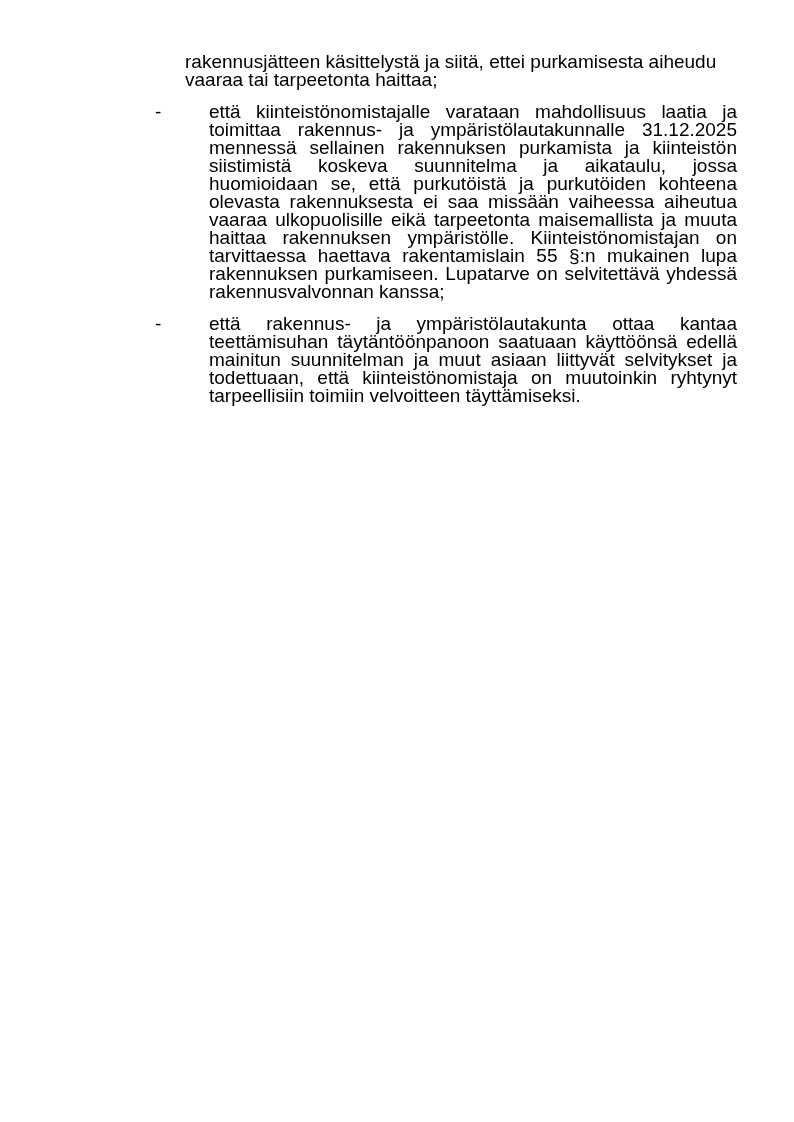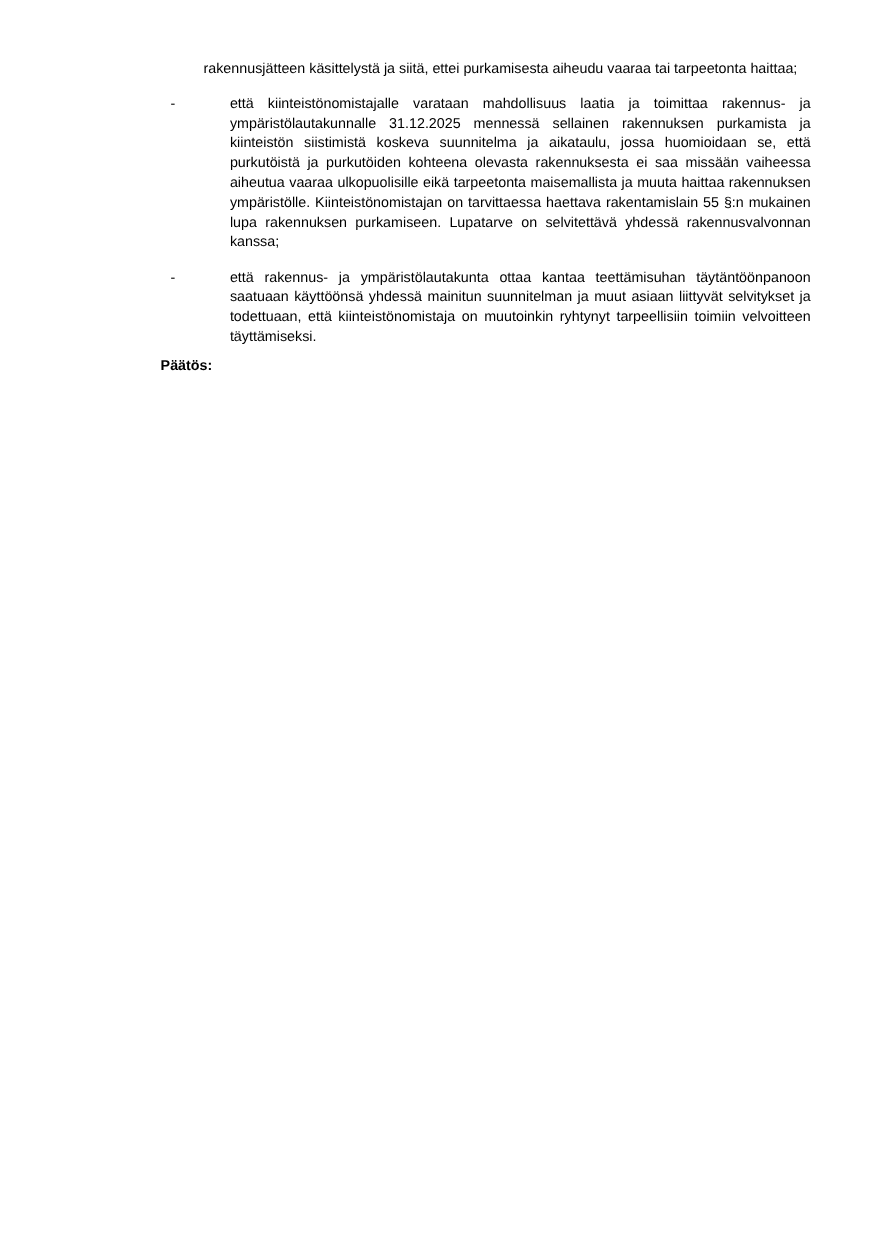--- a/index.html
+++ b/index.html
@@ -7,21 +7,21 @@
     padding: 0;
     background: #ffffff;
   }
   .page {
     position: relative;
     width: 794px;
     height: 1122px;
     background: #ffffff;
     overflow: hidden;
     font-family: "Liberation Sans", "DejaVu Sans", sans-serif;
-    font-size: 13px;
+    font-size: 19px;
     line-height: 18px;
     color: #000000;
     -webkit-font-smoothing: antialiased;
   }
   .content {
     position: absolute;
     top: 53px;
     left: 0;
     right: 0;
   }
@@ -63,21 +63,20 @@
 
     <p class="intro-paragraph">rakennusjätteen käsittelystä ja siitä, ettei purkamisesta aiheudu vaaraa tai tarpeetonta haittaa;</p>
 
     <div class="bullet-item">
       <span class="bullet-marker">-</span>
       <span class="bullet-text">että kiinteistönomistajalle varataan mahdollisuus laatia ja toimittaa rakennus- ja ympäristölautakunnalle 31.12.2025 mennessä sellainen rakennuksen purkamista ja kiinteistön siistimistä koskeva suunnitelma ja aikataulu, jossa huomioidaan se, että purkutöistä ja purkutöiden kohteena olevasta rakennuksesta ei saa missään vaiheessa aiheutua vaaraa ulkopuolisille eikä tarpeetonta maisemallista ja muuta haittaa rakennuksen ympäristölle. Kiinteistönomistajan on tarvittaessa haettava rakentamislain 55 §:n mukainen lupa rakennuksen purkamiseen. Lupatarve on selvitettävä yhdessä rakennusvalvonnan kanssa;</span>
     </div>
 
     <div class="bullet-item">
       <span class="bullet-marker">-</span>
-      <span class="bullet-text">että rakennus- ja ympäristölautakunta ottaa kantaa teettämisuhan täytäntöönpanoon saatuaan käyttöönsä yhdessä mainitun suunnitelman ja muut asiaan liittyvät selvitykset ja todettuaan, että kiinteistönomistaja on muutoinkin ryhtynyt tarpeellisiin toimiin velvoitteen täyttämiseksi.</span>
+      <span class="bullet-text">että rakennus- ja ympäristölautakunta ottaa kantaa teettämisuhan täytäntöönpanoon saatuaan käyttöönsä edellä mainitun suunnitelman ja muut asiaan liittyvät selvitykset ja todettuaan, että kiinteistönomistaja on muutoinkin ryhtynyt tarpeellisiin toimiin velvoitteen täyttämiseksi.</span>
     </div>
 
     <div class="decision-block">
-      <div class="decision-heading">Päätös:</div>
     </div>
 
   </div>
 </div>
 
 </body></html>

